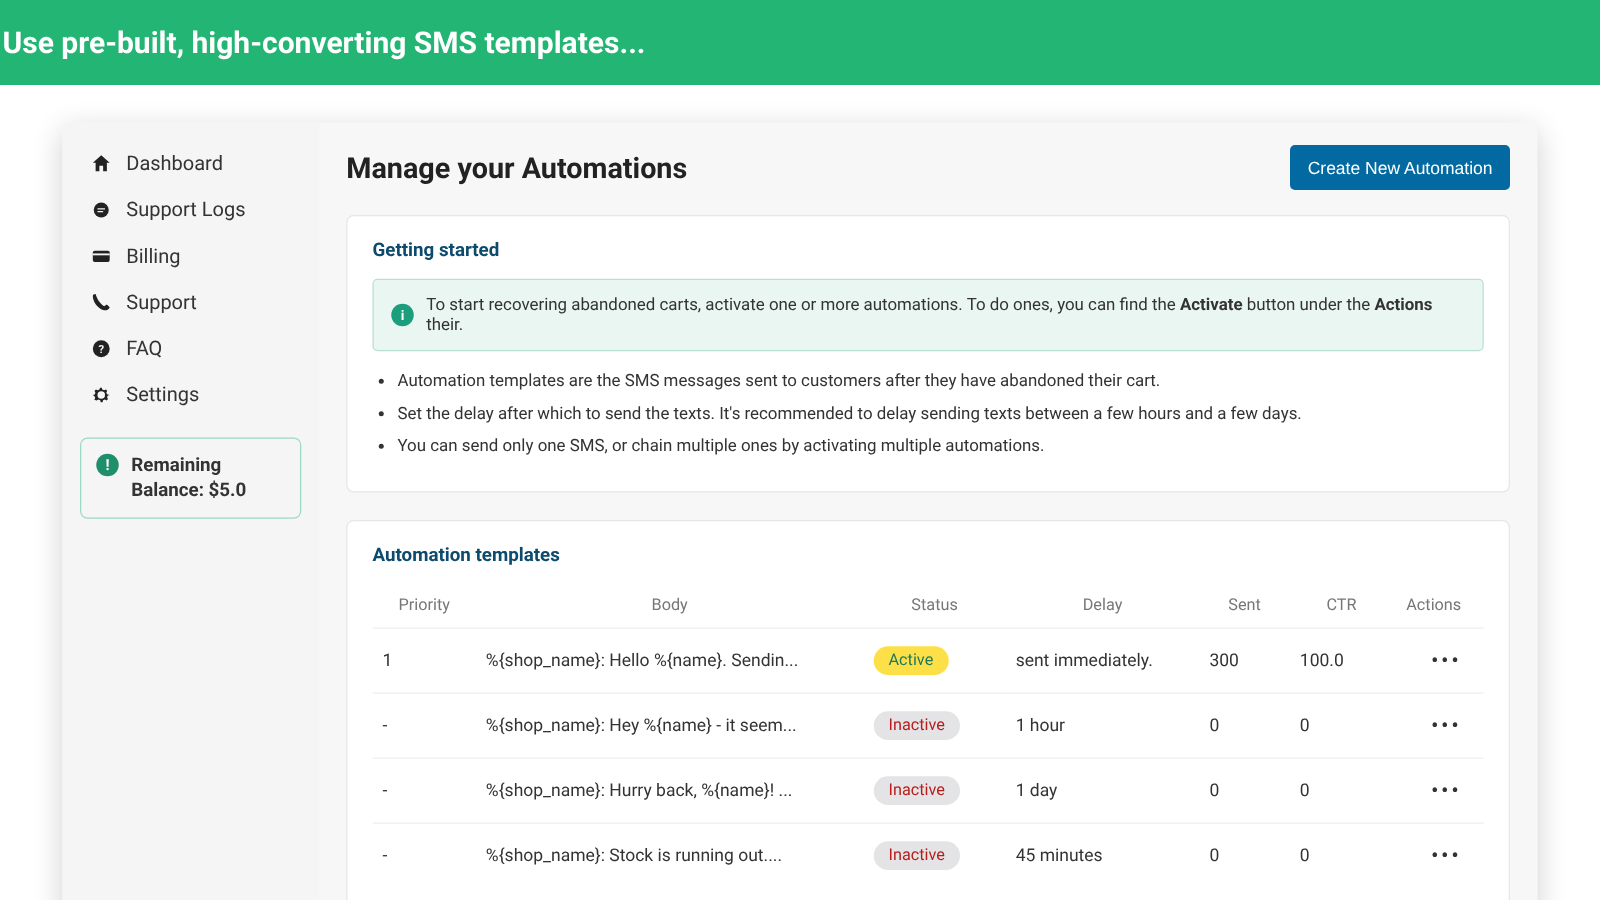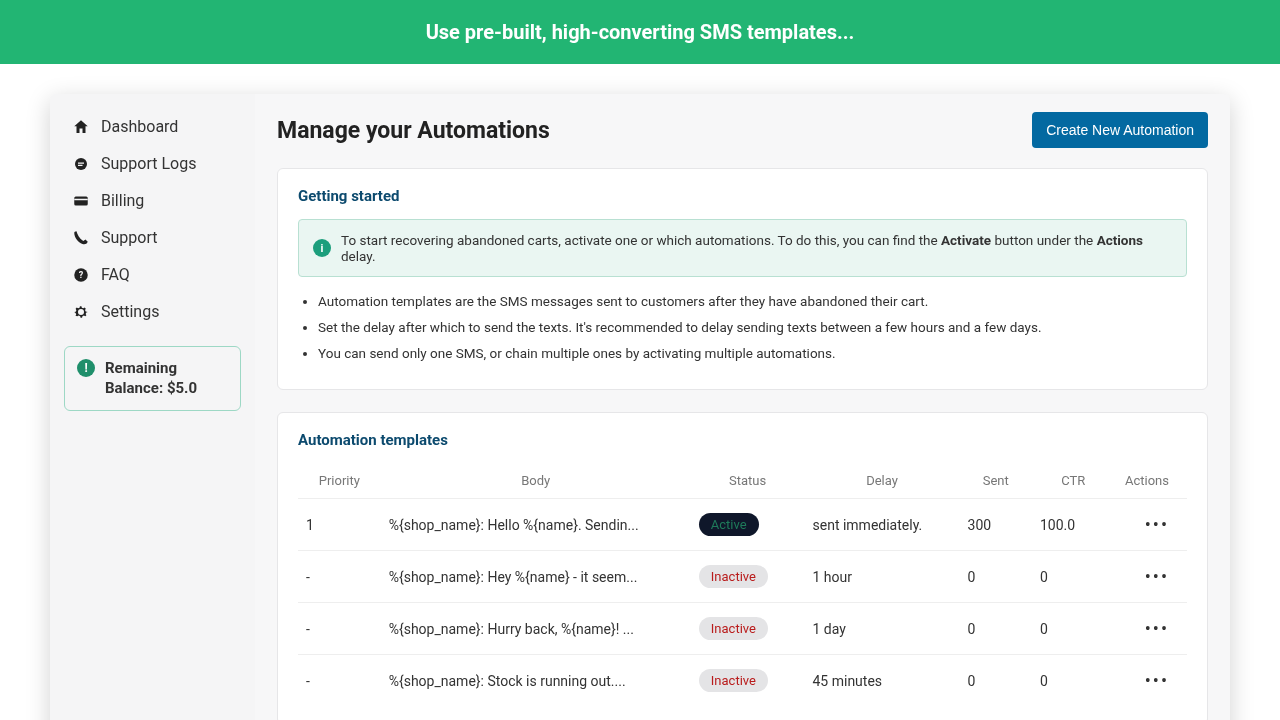--- a/index.html
+++ b/index.html
@@ -1,17 +1,17 @@
 <!DOCTYPE html>
 <html><head>
 <meta charset="utf-8">
 <style>
   * { box-sizing: border-box; margin: 0; padding: 0; }
   body { font-family: -apple-system, BlinkMacSystemFont, "Segoe UI", Roboto, Helvetica, Arial, sans-serif; background: #fff; }
-  .top-banner { background: #22b573; color: #fff; text-align: center; padding: 20px 2px; font-weight: 700; font-size: 20px; }
+  .top-banner { background: #22b573; color: #fff; padding: 20px 2px; font-weight: 700; font-size: 24px; }
   .canvas-wrap { display:flex; justify-content:center; padding: 30px 0 20px; }
   .app-window { width: 1180px; background: #f7f7f8; border-radius: 6px; box-shadow: 0 6px 24px rgba(0,0,0,0.18); display:flex; overflow:hidden; }
   
   .sidebar { width: 205px; padding: 14px 10px 14px 10px; background:#f5f5f6; }
   .nav-item { display:flex; align-items:center; gap:10px; padding:9px 8px; font-size:16px; color:#333; cursor:pointer; border-left:3px solid transparent; }
   .nav-item.active { color:#0b8f6b; border-left:3px solid #0b8f6b; font-weight:500; }
   .nav-item .ico { width:20px; display:inline-flex; align-items:center; justify-content:center; font-size:17px; color:#222; }
   .nav-item.active .ico { color:#0b8f6b; }
   .balance-card { margin:16px 4px 0; border:1px solid #9dd8c5; border-radius:6px; padding:12px 12px; display:flex; gap:10px; align-items:flex-start; }
   .balance-badge { width:18px; height:18px; border-radius:50%; background:#1f8f6b; color:#fff; display:flex; align-items:center; justify-content:center; font-size:12px; font-weight:700; flex-shrink:0; }
@@ -26,21 +26,21 @@
   .info-box { background:#eaf6f2; border:1px solid #b8e0d2; border-radius:4px; padding:12px 14px; display:flex; align-items:center; gap:10px; font-size:13.5px; color:#333; margin-bottom:16px; }
   .info-ic { width:18px; height:18px; border-radius:50%; background:#1c9e7c; color:#fff; display:flex; align-items:center; justify-content:center; font-size:11px; font-weight:700; flex-shrink:0; }
   .info-box b { font-weight:700; }
   .bullets { padding-left:20px; }
   .bullets li { font-size:13.5px; color:#333; margin-bottom:10px; list-style: disc; }
   
   table { width:100%; border-collapse:collapse; }
   thead th { text-align:center; font-size:13px; font-weight:400; color:#777; padding:10px 8px; }
   tbody td { font-size:14px; color:#333; padding:14px 8px; border-top:1px solid #eee; }
   .pill { display:inline-block; padding:4px 12px; border-radius:14px; font-size:13px; }
-  .pill.active { background:#0f172a; color:#1e7a5a; }
+  .pill.active { background:#fde047; color:#1e7a5a; }
   .pill.inactive { background:#e4e4e6; color:#b91c1c; }
   .act-dots { font-size:18px; letter-spacing:2px; cursor:pointer; color:#333; user-select:none; }
   .col-pri { width:80px; }
   .col-body { width:300px; }
   .col-status { width:110px; }
   .col-delay { width:150px; }
   .col-sent { width:70px; }
   .col-ctr { width:80px; }
   .col-act { width:70px; text-align:right; }
   thead th.col-act, tbody td.col-act { text-align:right; padding-right:18px; }
@@ -121,25 +121,25 @@
       <div class="main-header">
         <h2 class="main-title">Manage your Automations</h2>
         <button class="btn-primary">Create New Automation</button>
       </div>
 
       <section class="card">
         <h3>Getting started</h3>
         <div class="info-box">
           <span class="info-ic">i</span>
           <span>
-            <span>To start recovering abandoned carts, activate one or which automations. To do this, you can find the </span>
+            <span>To start recovering abandoned carts, activate one or more automations. To do ones, you can find the </span>
             <b>Activate</b>
             <span> button under the </span>
             <b>Actions</b>
-            <span> delay.</span>
+            <span> their.</span>
           </span>
         </div>
         <ul class="bullets">
           <li>Automation templates are the SMS messages sent to customers after they have abandoned their cart.</li>
           <li>Set the delay after which to send the texts. It's recommended to delay sending texts between a few hours and a few days.</li>
           <li>You can send only one SMS, or chain multiple ones by activating multiple automations.</li>
         </ul>
       </section>
 
       <section class="card">

